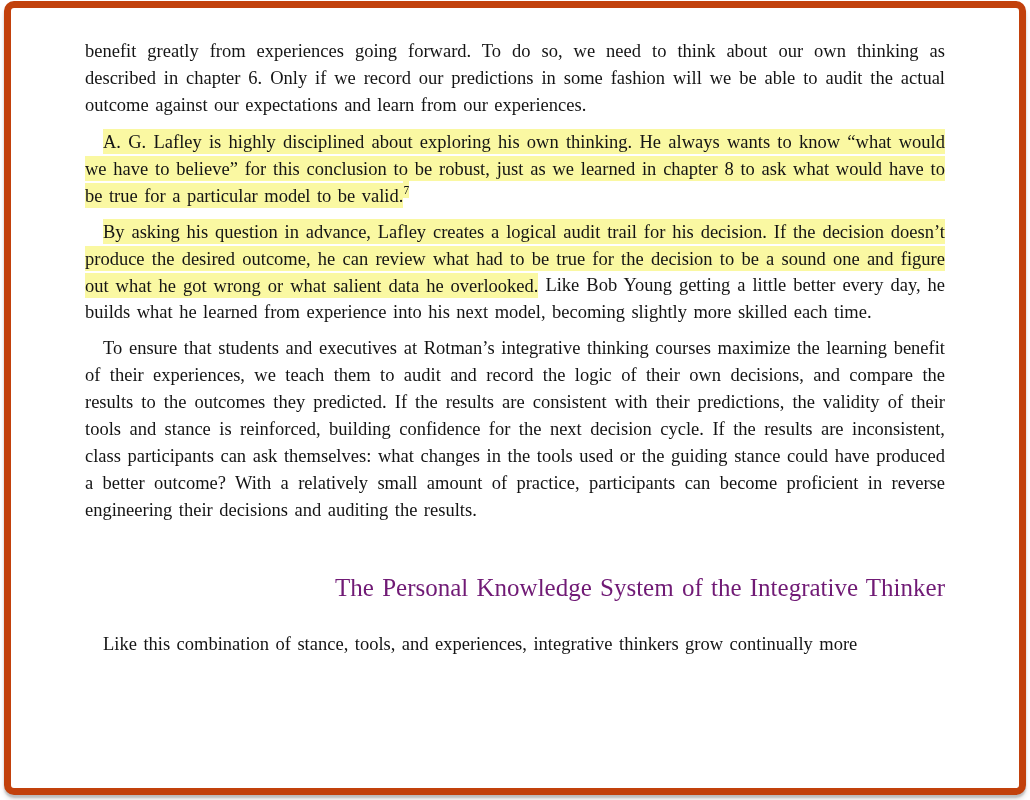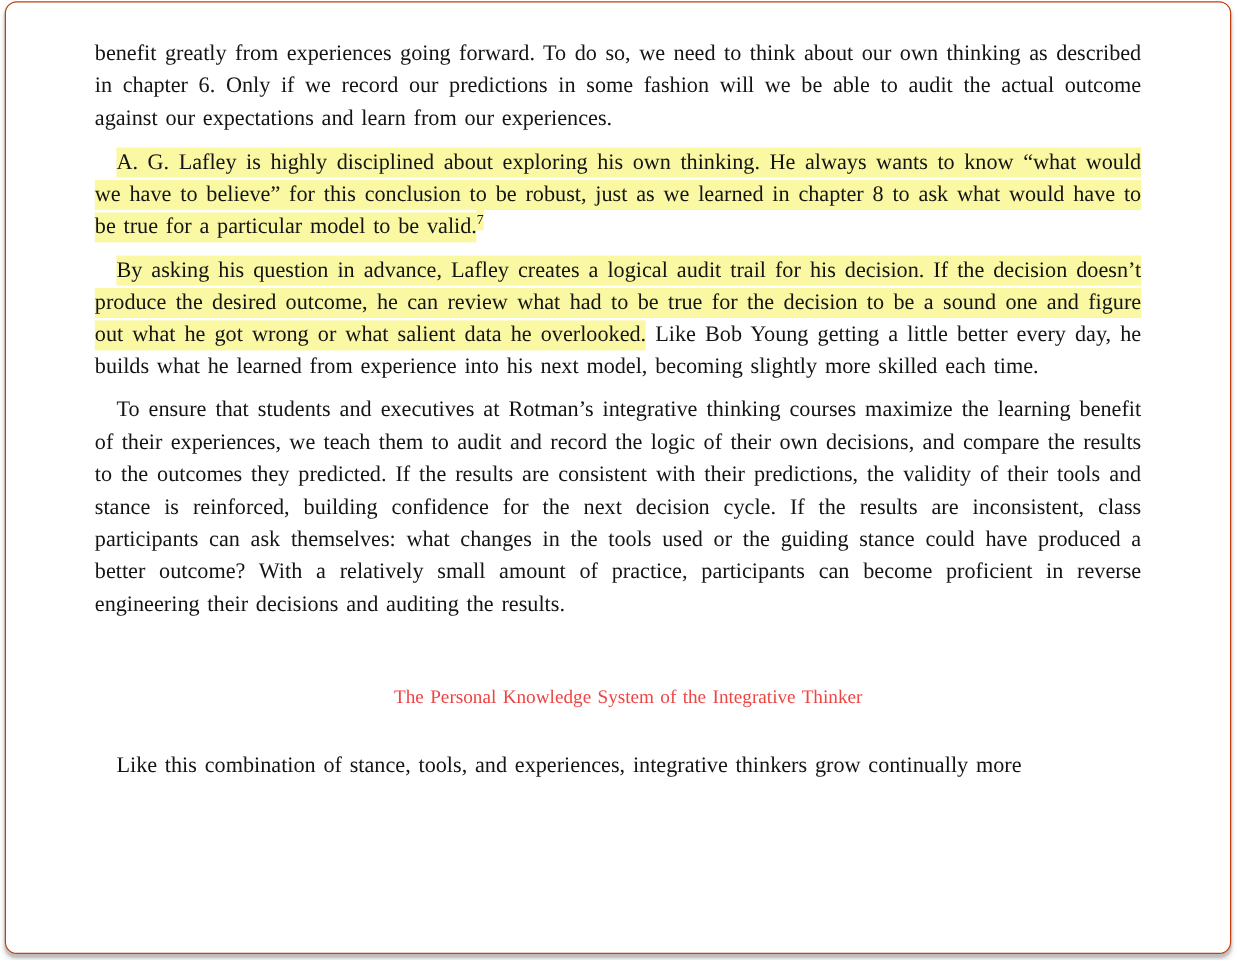--- a/index.html
+++ b/index.html
@@ -9,21 +9,21 @@
     width: 1030px;
     height: 800px;
     overflow: hidden;
   }
   .page-frame {
     box-sizing: border-box;
     width: 1022px;
     height: 794px;
     margin: 1px 4px 0 4px;
     background: #ffffff;
-    border: 1px solid #c2410c;
+    border: 7px solid #c2410c;
     border-radius: 10px;
     box-shadow: 0 3px 2px rgba(0,0,0,0.18), 0 5px 5px rgba(0,0,0,0.10);
     overflow: hidden;
   }
   .page-content {
     box-sizing: border-box;
     padding: 30px 74px 0 74px;
     font-family: "Liberation Serif", "DejaVu Serif", serif;
     font-size: 18.5px;
     line-height: 27px;
@@ -32,25 +32,25 @@
     word-spacing: 0.10em;
   }
   p.body-para {
     margin: 0 0 9px 0;
   }
   p.body-para.indent {
     text-indent: 18px;
   }
   h2.section-heading {
     font-family: "Liberation Serif", "DejaVu Serif", serif;
-    font-size: 16px;
+    font-size: 25px;
     font-weight: normal;
-    color: #ef4444;
+    color: #701a75;
     margin: 50px 0 30px 17px;
-    text-align: center;
+    text-align: right;
     word-spacing: 0.08em;
   }
   span.hl {
     background: var(--hl, #faf8a2);
     padding: 2.5px 0;
   }
   sup.fn {
     font-size: 0.62em;
     line-height: 0;
     vertical-align: super;

